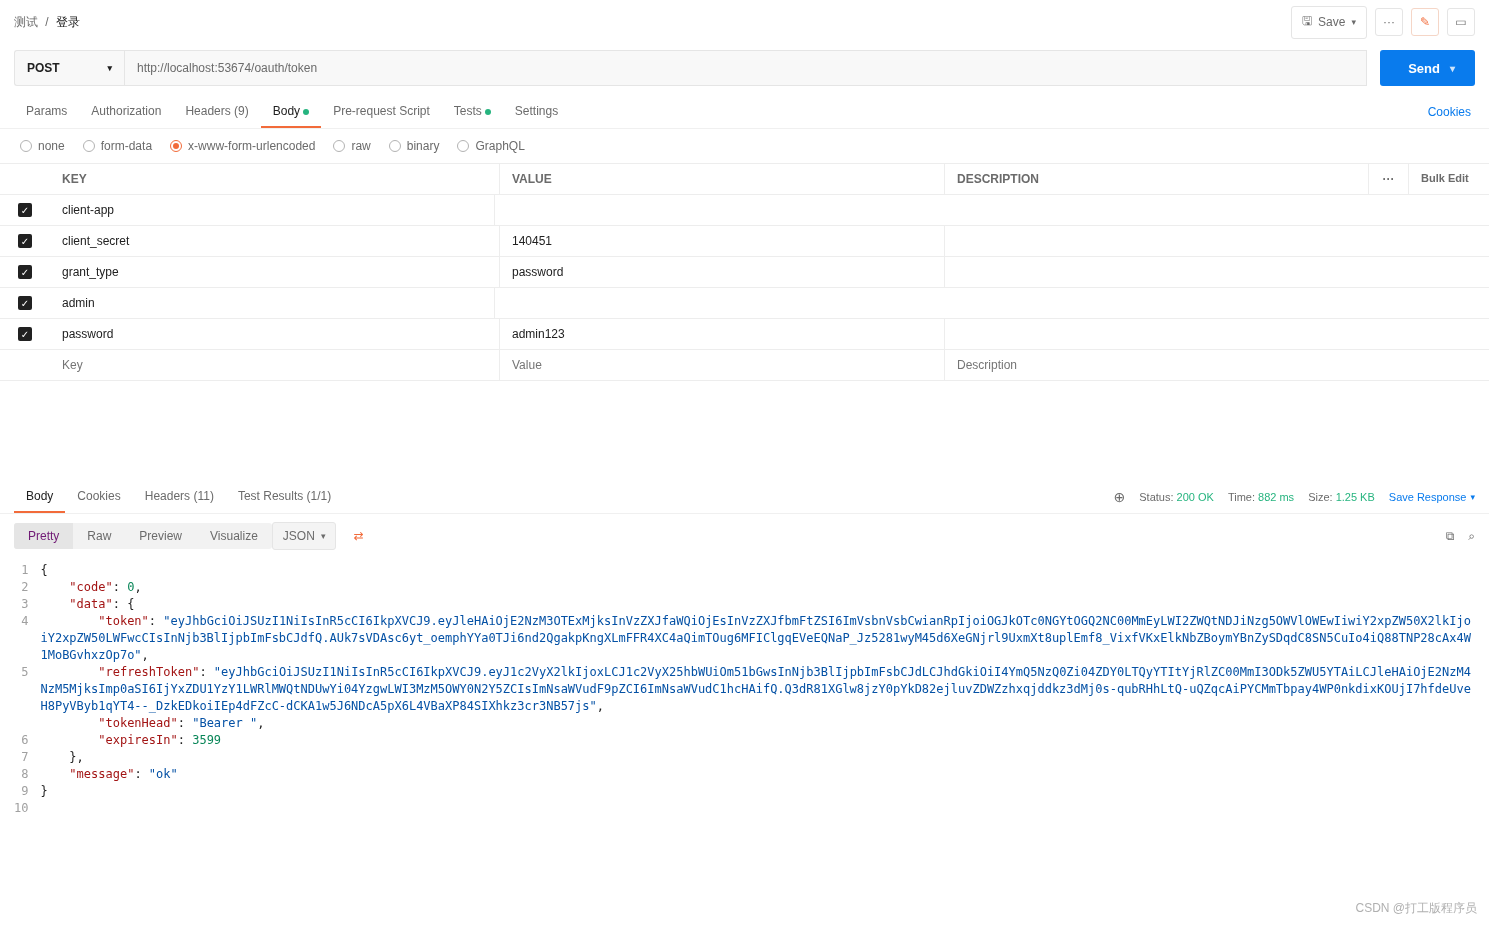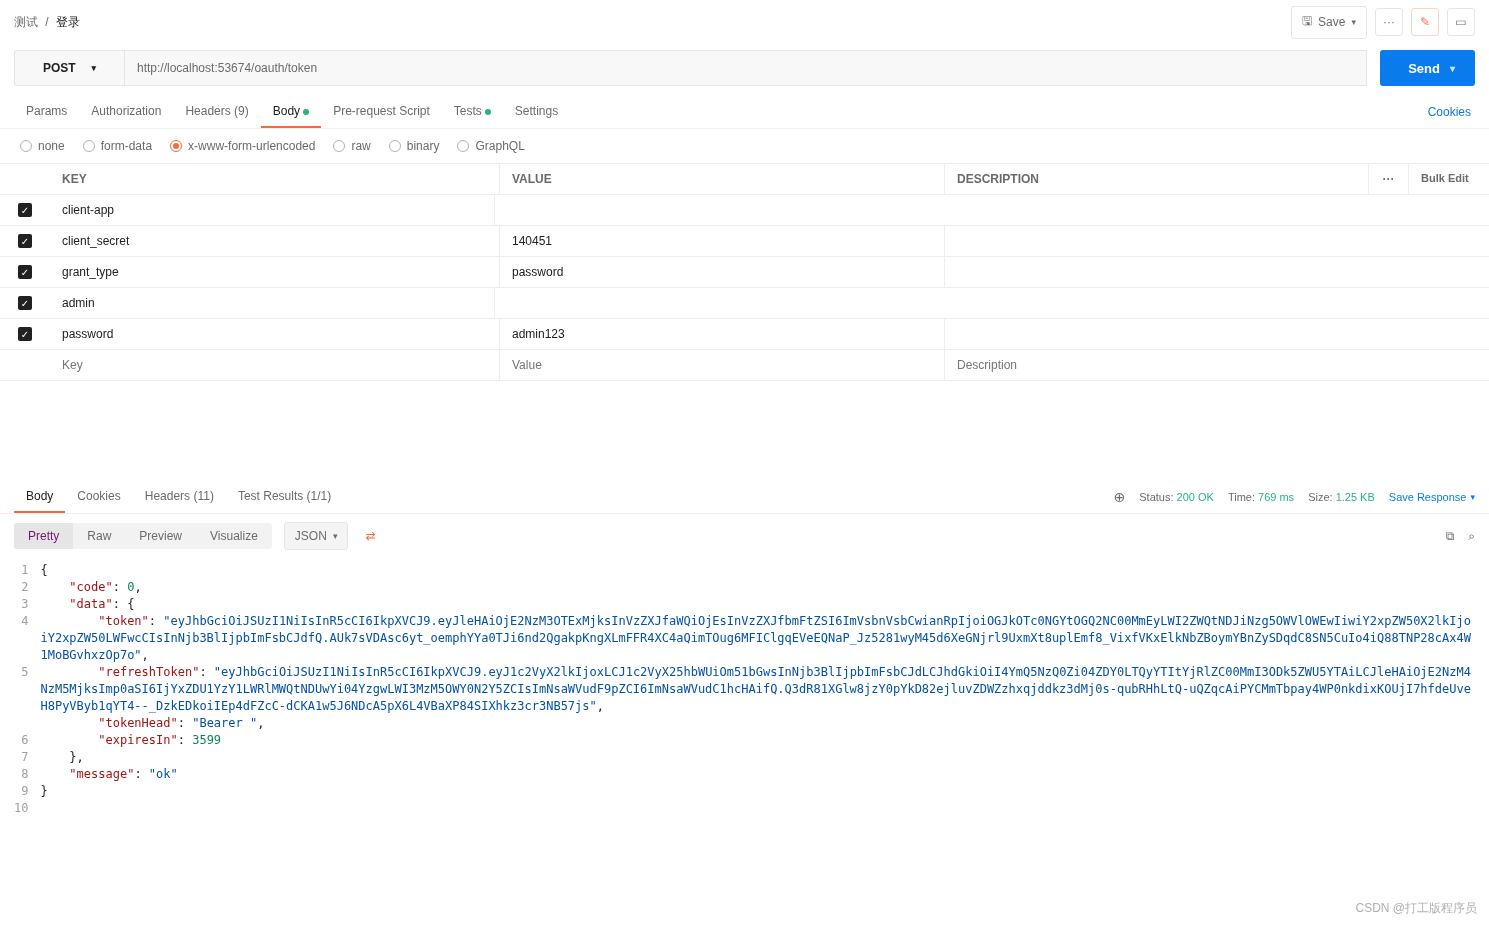--- a/index.html
+++ b/index.html
@@ -7,21 +7,21 @@
 .top-bar { display: flex; align-items: center; padding: 4px 14px; height: 44px; }
 .breadcrumb { font-size: 12px; color: #6b6b6b; }
 .breadcrumb .sep { margin: 0 4px; color: #6b6b6b; }
 .breadcrumb .current { color: #212121; font-weight: 500; }
 .top-right { margin-left: auto; display: flex; gap: 8px; align-items: center; }
 .btn { display: inline-flex; align-items: center; gap: 6px; padding: 5px 10px; border: 1px solid #e5e5e5; border-radius: 3px; background: #fff; cursor: pointer; font-size: 12px; color: #6b6b6b; }
 .btn-save { display: inline-flex; }
 .icon-btn { width: 28px; height: 28px; display: inline-flex; align-items: center; justify-content: center; border: 1px solid #e5e5e5; border-radius: 3px; cursor: pointer; color: #6b6b6b; }
 .icon-btn.orange { color: #f26b3a; border-color: #f5d6c7; }
 .req-row { display: flex; padding: 6px 14px 10px; gap: 0; }
-.method-select { display: flex; align-items: center; justify-content: space-between; width: 110px; padding: 0 28px; border: 1px solid #e5e5e5; border-right: none; border-radius: 3px 0 0 3px; background: #f8f8f8; font-size: 12px; font-weight: 600; color: #212121; cursor: pointer; }
+.method-select { display: flex; align-items: center; justify-content: space-between; width: 110px; padding: 0 12px; border: 1px solid #e5e5e5; border-right: none; border-radius: 3px 0 0 3px; background: #f8f8f8; font-size: 12px; font-weight: 600; color: #212121; cursor: pointer; }
 .url-input { flex: 1; padding: 10px 12px; border: 1px solid #e5e5e5; font-size: 12px; color: #6b6b6b; background: #f8f8f8; }
 .send-btn { display: flex; align-items: center; gap: 10px; padding: 0 20px 0 28px; background: #097bed; color: #fff; border: none; border-radius: 3px; margin-left: 13px; font-size: 13px; font-weight: 600; cursor: pointer; }
 .send-btn .chev { font-size: 10px; opacity: 0.8; }
 .tabs-row { display: flex; align-items: center; padding: 0 14px; border-bottom: 1px solid #f0f0f0; }
 .tab { padding: 8px 12px; font-size: 12px; color: #6b6b6b; cursor: pointer; border-bottom: 2px solid transparent; }
 .tab .count { color: #6b6b6b; }
 .tab.active { color: #212121; border-bottom-color: #f26b3a; }
 .dot { display: inline-block; width: 6px; height: 6px; border-radius: 50%; margin-left: 3px; vertical-align: middle; }
 .dot.green { background: #26b47f; }
 .cookies-link { margin-left: auto; color: #097bed; font-size: 12px; padding: 8px 4px; cursor: pointer; }
@@ -47,21 +47,21 @@
 .resp-tabs { display: flex; align-items: center; padding: 0 14px; border-bottom: 1px solid #f0f0f0; }
 .resp-tab { padding: 8px 12px; font-size: 12px; color: #6b6b6b; cursor: pointer; border-bottom: 2px solid transparent; }
 .resp-tab.active { color: #212121; border-bottom-color: #f26b3a; }
 .resp-status { margin-left: auto; display: flex; gap: 14px; align-items: center; font-size: 11px; color: #6b6b6b; }
 .resp-status .green { color: #26b47f; }
 .save-resp { color: #097bed; cursor: pointer; display: flex; align-items: center; gap: 4px; }
 .view-bar { display: flex; align-items: center; padding: 8px 14px; gap: 0; }
 .view-tabs { display: flex; background: #f2f2f2; border-radius: 3px; overflow: hidden; }
 .view-tab { padding: 6px 14px; font-size: 12px; color: #6b6b6b; cursor: pointer; }
 .view-tab.active { background: #e5e5e5; color: #701a75; }
-.fmt-select { margin-left: 12px; padding: 6px 10px; border: 1px solid #e5e5e5; border-radius: 3px; font-size: 12px; color: #6b6b6b; cursor: pointer; background: #f4f4f4; display: flex; align-items: center; gap: 6px; text-align: right; }
+.fmt-select { padding: 6px 10px; border: 1px solid #e5e5e5; border-radius: 3px; font-size: 12px; color: #6b6b6b; cursor: pointer; background: #f4f4f4; display: flex; align-items: center; gap: 6px; text-align: right; }
 .wrap-btn { margin-left: 8px; width: 28px; height: 28px; display: inline-flex; align-items: center; justify-content: center; cursor: pointer; color: #f26b3a; }
 .view-icons { margin-left: auto; display: flex; gap: 14px; color: #6b6b6b; }
 .code-area { display: flex; font-family: Consolas, Menlo, monospace; font-size: 12px; padding: 4px 14px 20px; }
 .gutter { text-align: right; color: #a0a0a0; padding-right: 12px; user-select: none; }
 .gutter div, .code div { line-height: 17px; min-height: 17px; }
 .code { flex: 1; white-space: pre-wrap; word-break: break-all; }
 .j-key { color: #a31515; }
 .j-str { color: #0451a5; }
 .j-num { color: #098658; }
 .j-punc { color: #212121; }
@@ -205,21 +205,21 @@
 
 <div class="resp-panel">
   <div class="resp-tabs">
     <div class="resp-tab active">Body</div>
     <div class="resp-tab">Cookies</div>
     <div class="resp-tab"><span>Headers</span> <span>(11)</span></div>
     <div class="resp-tab"><span>Test Results</span> <span>(1/1)</span></div>
     <div class="resp-status">
       <span class="globe">⊕</span>
       <span><span>Status:</span> <span class="green">200 OK</span></span>
-      <span><span>Time:</span> <span class="green">769 ms</span></span>
+      <span><span>Time:</span> <span class="green">882 ms</span></span>
       <span><span>Size:</span> <span class="green">1.25 KB</span></span>
       <span class="save-resp">
           <span>Save Response</span> 
           <span class="chev-down">▾</span>
         </span>
     </div>
   </div>
   <div class="view-bar">
     <div class="view-tabs">
       <div class="view-tab active">Pretty</div>

